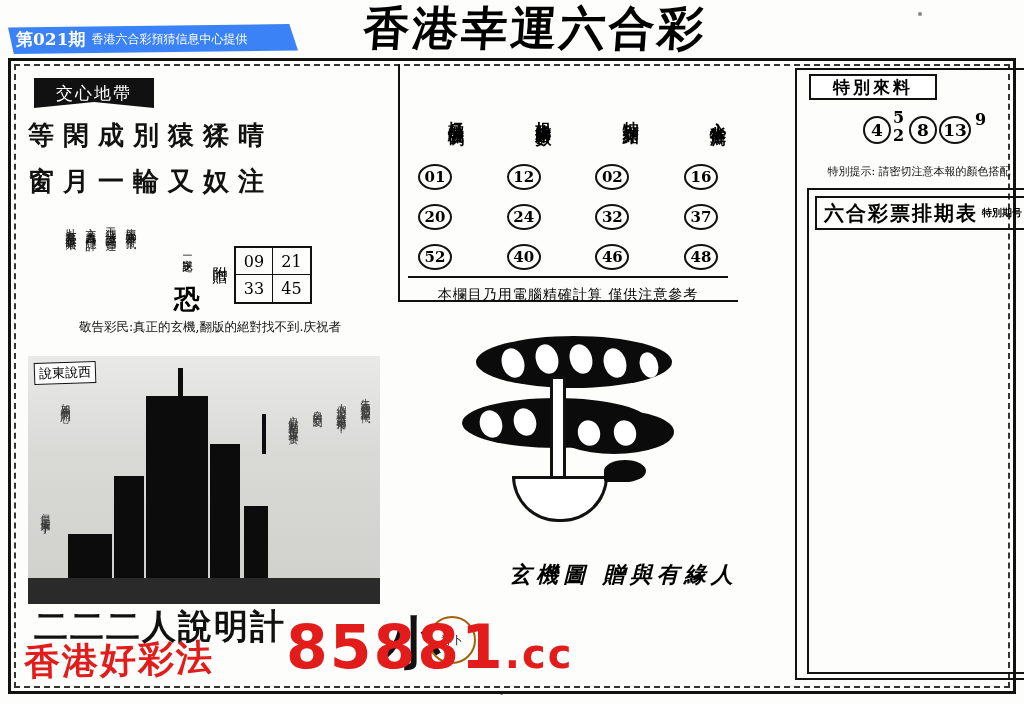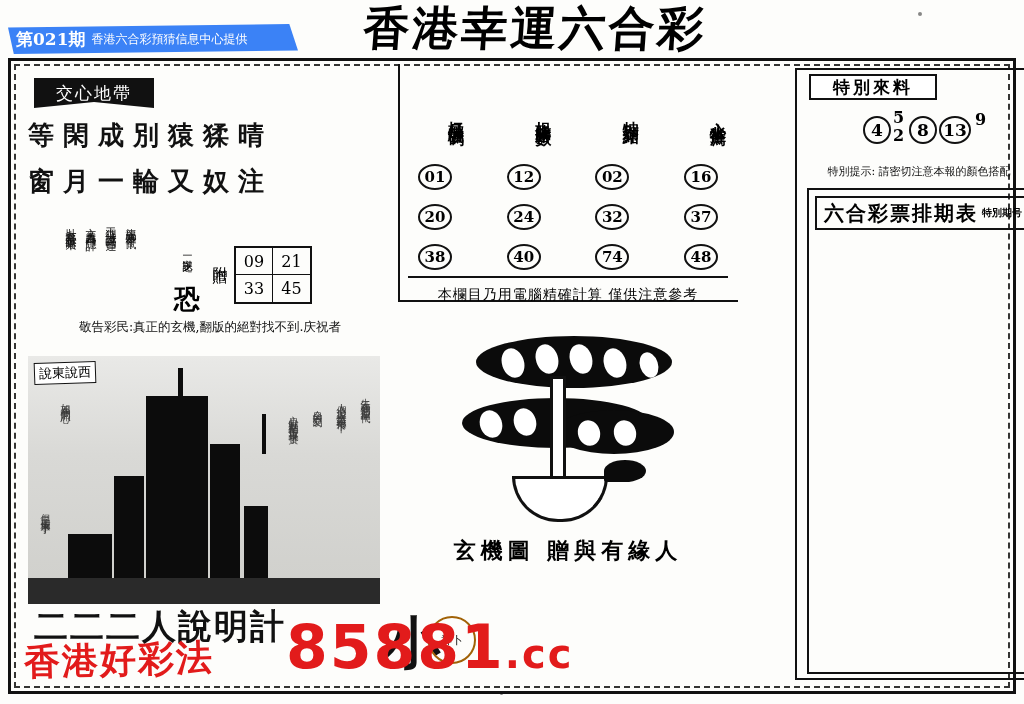--- a/index.html
+++ b/index.html
@@ -247,24 +247,24 @@
     position:absolute; background:#0b0b0b; border-radius:50%;
   }
   .bonsai .hole {
     position:absolute; background:#fff; border-radius:50%;
     transform:rotate(-18deg);
   }
   .bonsai .trunk {
     position:absolute; background:#fff; border:3px solid #111;
   }
   .art-caption {
-    position:absolute; left:0px; top:472px; width:340px;
-    text-align:center;
-    font-family:"DejaVu Serif", serif;
-    font-weight:bold; font-size:22px; letter-spacing:5px;
+    position:absolute; left:0px; top:496px; width:340px;
+    text-align:right;
+    font-family:"DejaVu Serif", serif;
+    font-weight:bold; font-size:22px; letter-spacing:5px;font-style:italic;
   }
 
   
   .couplet {
     position:absolute; left:0px; top:536px; width:340px; height:96px;
   }
   .couplet .seal {
     position:absolute; left:30px; top:16px; width:48px; height:48px;
     border:2px solid #a16207; border-radius:50%;
     display:flex; align-items:center; justify-content:center;
@@ -450,27 +450,27 @@
           </div>
         <div class="ball">
             <span>32</span>
           </div>
         <div class="ball">
             <span>37</span>
           </div>
       </div>
       <div class="ball-row">
         <div class="ball">
-            <span>38</span>
+            <span>52</span>
           </div>
         <div class="ball">
             <span>40</span>
           </div>
         <div class="ball">
-            <span>74</span>
+            <span>46</span>
           </div>
         <div class="ball">
             <span>48</span>
           </div>
       </div>
     </div>
 
     <div class="center-note">本欄目乃用電腦精確計算 僅供注意參考</div>
 
     <div class="bonsai">

